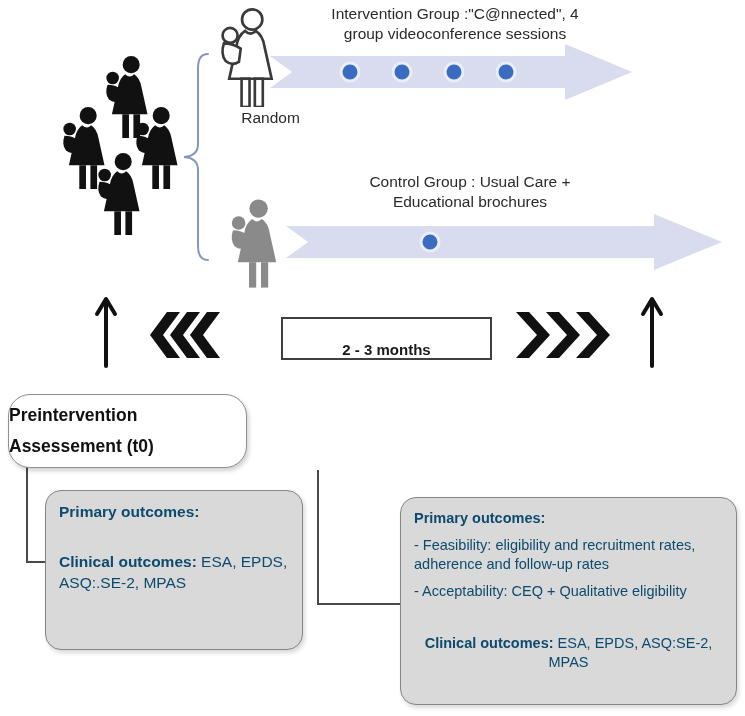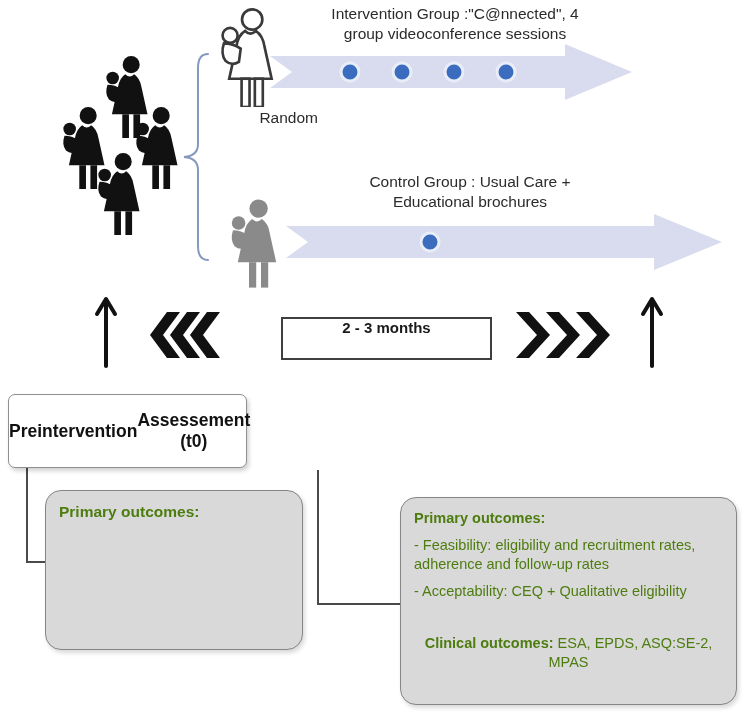--- a/index.html
+++ b/index.html
@@ -4,48 +4,48 @@
 <style>
   html,body{margin:0;padding:0;background:#fff;}
   #canvas{
     position:relative;width:745px;height:716px;background:#ffffff;
     font-family:"Liberation Sans", sans-serif;color:#262626;overflow:hidden;
   }
   .abs{position:absolute;}
   
   .group-label{font-size:15.5px;line-height:1.28;text-align:center;color:#2b2b2b;}
   .group-label span{display:block;}
-  .ra-label{font-size:15.5px;line-height:1.5;text-align:right;color:#2b2b2b;}
+  .ra-label{font-size:15.5px;line-height:1.5;text-align:center;color:#2b2b2b;}
   .ra-label span{display:block;}
   
   .flow-arrow polygon.band{fill:#d8dcee;}
   .session-dot{fill:#3b6cbe;stroke:#e9edf7;stroke-width:3;}
   
   .brace path{fill:none;stroke:#8598bf;stroke-width:2;stroke-linecap:round;}
   .chev polygon{fill:#111;}
   .uparrow line,.uparrow polyline{stroke:#111;stroke-width:4;fill:none;stroke-linecap:round;stroke-linejoin:round;}
   
   .months-box{
     left:281px;top:317px;width:207px;height:39px;background:#fff;
-    border:2px solid #3f3f3f;display:flex;align-items:flex-start;justify-content:center;
+    border:2px solid #3f3f3f;display:flex;align-items:flex-end;justify-content:center;
     font-weight:bold;font-size:15px;color:#1a1a1a;
   }
   
   .assess-box{
-    background:#fff;border:1.5px solid #8f8f8f;border-radius:7px;
+    background:#fff;border:1.5px solid #8f8f8f;border-radius:22px;
     box-shadow:2px 3px 4px rgba(0,0,0,0.18);
-    display:flex;flex-direction:row;align-items:center;justify-content:space-evenly;
+    display:flex;flex-direction:column;align-items:flex-start;justify-content:space-evenly;
     font-weight:bold;font-size:17.5px;color:#111;text-align:center;
   }
   .assess-box span{display:block;}
   
   .outcome-box{
     background:#d9d9d9;border:1.5px solid #868686;border-radius:16px;
     box-shadow:2px 3px 4px rgba(0,0,0,0.15);
-    padding:11px 13px;box-sizing:border-box;color:#4d7c0f;
+    padding:11px 13px;box-sizing:border-box;color:#0c4a6e;
   }
   .outcome-box p{margin:0 0 4px 0;}
   .outcome-box .t-bold{font-weight:bold;}
   .ob-left{font-size:15.5px;line-height:1.32;}
   .ob-right{font-size:14.5px;line-height:1.3;}
   .ob-left .clinical{margin-top:30px;}
   .ob-right .clinical{margin-top:34px;text-align:center;}
   .ob-right p{margin-bottom:8px;}
   
   .connectors polyline{fill:none;stroke:#4a4a4a;stroke-width:2;}
@@ -160,20 +160,21 @@
   </svg>
 
   <div class="abs assess-box" style="left:8px;top:394px;width:237px;height:72px;">
     <span>Preintervention</span>
     <span>Assessement (t0)</span>
   </div>
 
 
   <div class="abs outcome-box ob-left" style="left:45px;top:490px;width:258px;height:160px;">
     <p class="t-bold">Primary outcomes:</p>
+    <p class="clinical"><span class="t-bold">Clinical outcomes:</span><span> ESA, EPDS, ASQ:.SE-2, MPAS</span></p>
   </div>
 
   <div class="abs outcome-box ob-right" style="left:400px;top:497px;width:337px;height:208px;">
     <p class="t-bold">Primary outcomes:</p>
     <p>- Feasibility: eligibility and recruitment rates, adherence and follow-up rates</p>
     <p>- Acceptability: CEQ + Qualitative eligibility</p>
     <p class="clinical"><span class="t-bold">Clinical outcomes:</span><span> ESA, EPDS, ASQ:SE-2, MPAS</span></p>
   </div>
 
 </div>

